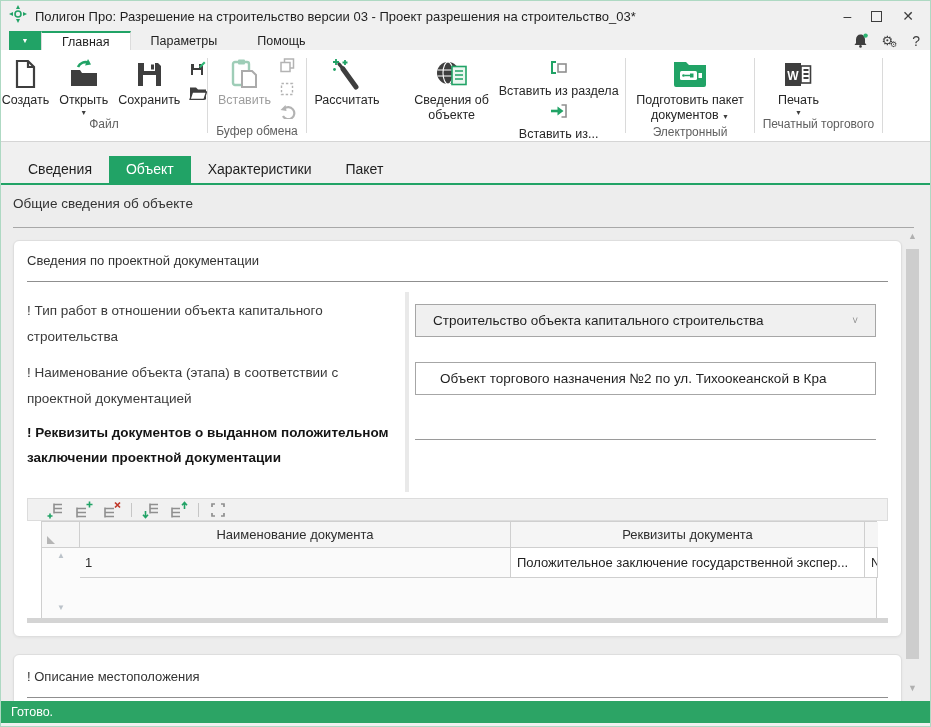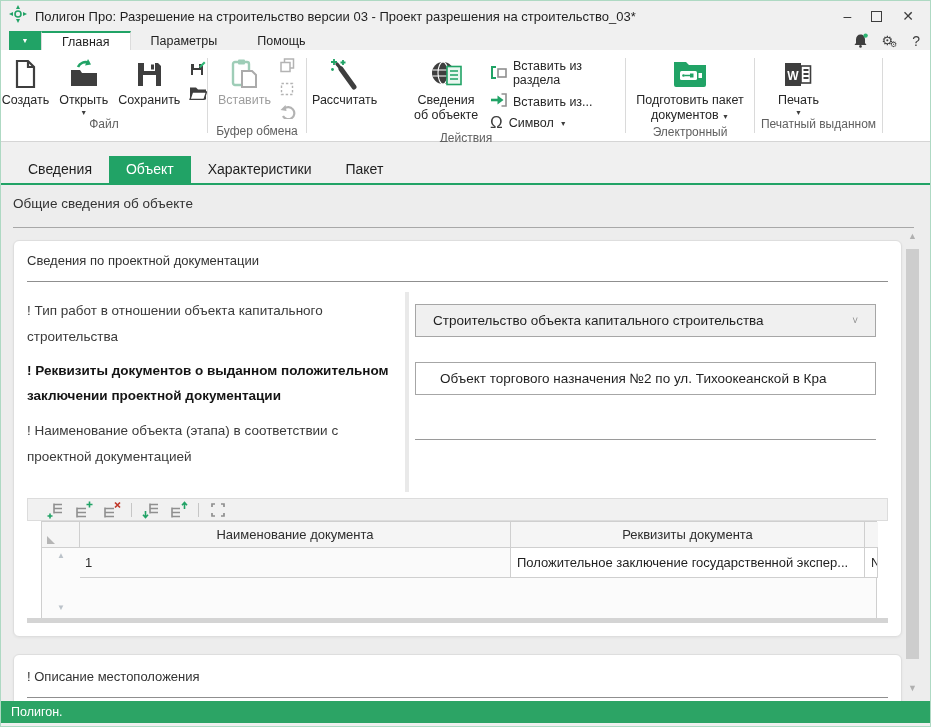--- a/index.html
+++ b/index.html
@@ -41,21 +41,21 @@
   .g-file { width:206px; } .g-clip { width:98px; } .g-actions { width:318px; }
   .g-edoc { width:128px; } .g-print { width:127px; }
   .bigbtn { display:flex; flex-direction:column; align-items:center; padding:7px 5px 0; cursor:pointer; }
   .bigbtn .ic { height:34px; display:flex; align-items:center; }
   .blabel { font-size:12.5px; color:#262626; text-align:center; line-height:15px; margin-top:2px; }
   .blabel.dis { color:#9d9d9d; }
   .dd-under { font-size:7px; color:#3e3e3e; margin-top:1px; }
   .dd-inline { font-size:7px; color:#3e3e3e; }
   .smallcol { display:flex; flex-direction:column; gap:9px; padding:10px 4px 0; }
   .menu-list { display:flex; flex-direction:column; gap:6px; padding:9px 4px 0; }
-  .menu-item { display:flex; align-items:center; gap:6px; font-size:12.5px; color:#262626; cursor:pointer; }
+  .menu-item { display:flex; align-items:center; gap:6px; font-size:12.5px; color:#262626; cursor:pointer;flex-direction:column; }
   .omega { font-size:17px; color:#3e3e3e; line-height:14px; }
 
   
   .tabstrip { position:absolute; top:141px; left:0; right:0; height:43px; background:#f0f0f0; }
   .dtabs { position:absolute; bottom:2px; left:10px; display:flex; }
   .dtab { padding:5px 17px 6px; font-size:14px; color:#1f1f1f; cursor:pointer; }
   .dtab.active { background:#21a366; color:#fff; }
   .green-line { position:absolute; bottom:0; left:0; right:0; height:2px; background:#21a366; }
 
   
@@ -342,21 +342,21 @@
               <rect x="1" y="3" width="16" height="23" fill="#3e3e3e"></rect>
               <text x="9" y="19.5" fill="#fff" font-size="12" font-weight="bold" text-anchor="middle" font-family="Liberation Sans, sans-serif">W</text>
               <rect x="17" y="6" width="9.5" height="17" fill="#fff" stroke="#3e3e3e" stroke-width="1.6"></rect>
               <path d="M19.5 10 h5 M19.5 14 h5 M19.5 18 h5" stroke="#3e3e3e" stroke-width="1.8"></path>
             </svg>
           </span>
           <span class="blabel">Печать</span>
           <span class="dd-under">▼</span>
         </div>
       </div>
-      <div class="rgroup-label">Печатный выданном</div>
+      <div class="rgroup-label">Печатный торгового</div>
     </div>
 
     <div class="vsep"></div>
   </div>
 
   <div class="tabstrip">
     <div class="dtabs">
       <div class="dtab">Сведения</div>
       <div class="dtab active">Объект</div>
       <div class="dtab">Характеристики</div>
@@ -369,22 +369,22 @@
     <div class="section-header">Общие сведения об объекте</div>
     <hr class="section-hr">
 
     <div class="card card1">
       <div class="card-title">Сведения по проектной документации</div>
       <hr class="card-hr">
 
       <div class="fieldrows">
         <div class="labels-col">
           <div class="flabel">! Тип работ в отношении объекта капитального строительства</div>
+          <div class="flabel" style="margin-top:10px;">! Наименование объекта (этапа) в соответствии с проектной документацией</div>
           <div class="flabel bold">! Реквизиты документов о выданном положительном заключении проектной документации</div>
-          <div class="flabel" style="margin-top:10px;">! Наименование объекта (этапа) в соответствии с проектной документацией</div>
         </div>
         <div class="vbar"></div>
         <div class="fields-col">
           <div class="select">
             <span>Строительство объекта капитального строительства</span>
             <span class="chev">˅</span>
           </div>
           <input class="tinput" value="Объект торгового назначения №2 по ул. Тихоокеанской в Кра" style="">
           <div class="uline"></div>
         </div>
@@ -456,16 +456,16 @@
     </div>
 
     <div class="mainscroll">
       <div class="msarrow">▲</div>
       <div class="msthumb"></div>
       <div class="msarrow msdown">▼</div>
     </div>
   </div>
 
   <div class="statusbar">
-    <span>Полигон.</span>
+    <span>Готово.</span>
   </div>
   <div class="bottomstrip"></div>
 </div>
 
 </body></html>

